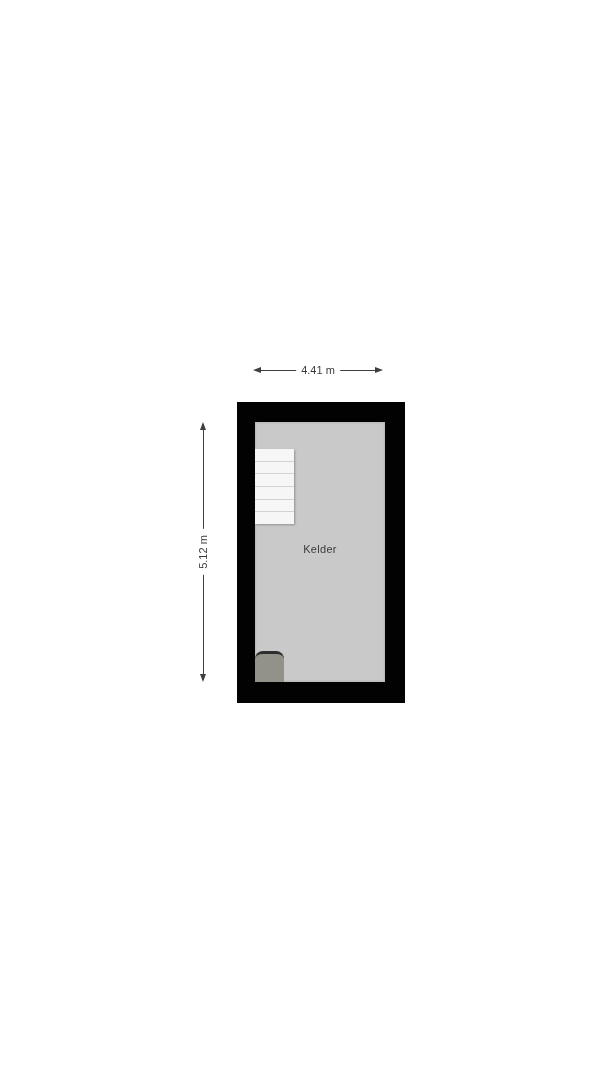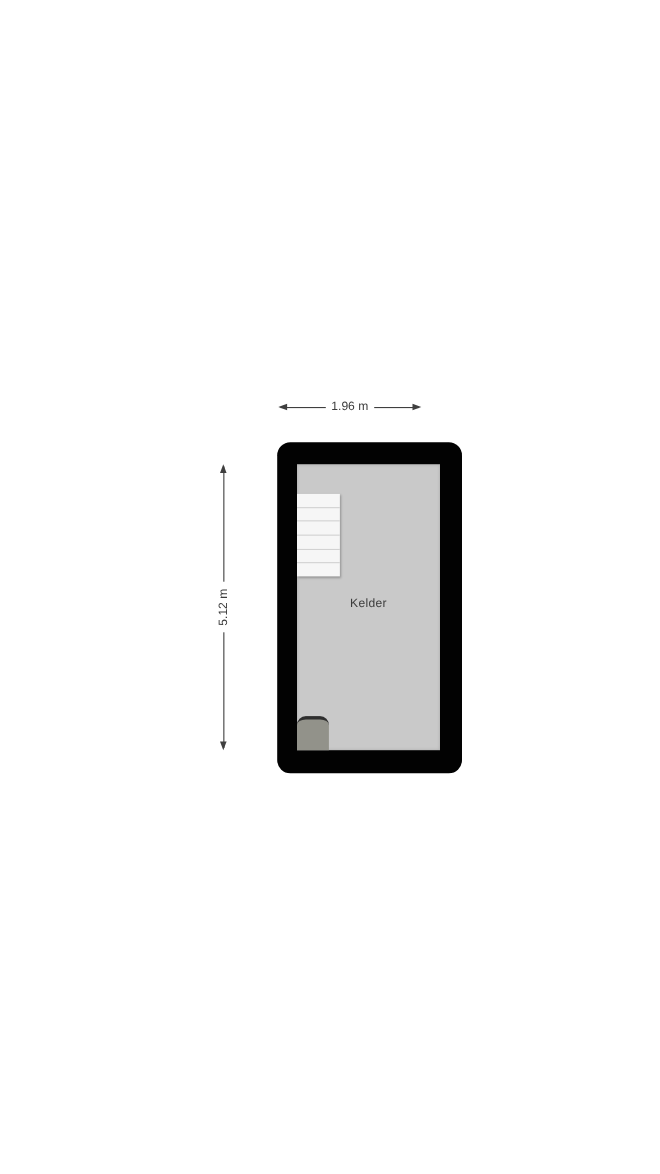--- a/index.html
+++ b/index.html
@@ -21,24 +21,23 @@
     position: relative;
     width: 600px;
     height: 1067px;
     background: var(--background);
     overflow: hidden;
   }
 
   
   .plan-outer {
     position: absolute;
-    left: 252px; top: 402px;
+    left: 237px; top: 402px;
     width: 168px; height: 301px;
     background: var(--wall);
-    border-radius: 12px;
   }
   .plan-floor {
     position: absolute;
     left: 18px; top: 20px;
     width: 130px; height: 260px;
     background: var(--floor);
     box-shadow: inset 0 0 3px rgba(0,0,0,0.18);
   }
 
   
@@ -128,21 +127,21 @@
 </style>
 </head>
 <body>
 
 <div class="canvas">
 
   <div class="dim dim-h">
     <div class="dim-line-h"></div>
     <div class="arrow arrow-left"></div>
     <div class="arrow arrow-right"></div>
-    <span class="dim-label">1.96 m</span>
+    <span class="dim-label">4.41 m</span>
   </div>
 
   <div class="dim dim-v">
     <div class="dim-line-v"></div>
     <div class="arrow arrow-up"></div>
     <div class="arrow arrow-down"></div>
     <span class="dim-label dim-label-v">5.12 m</span>
   </div>
 
   <div class="plan-outer">

